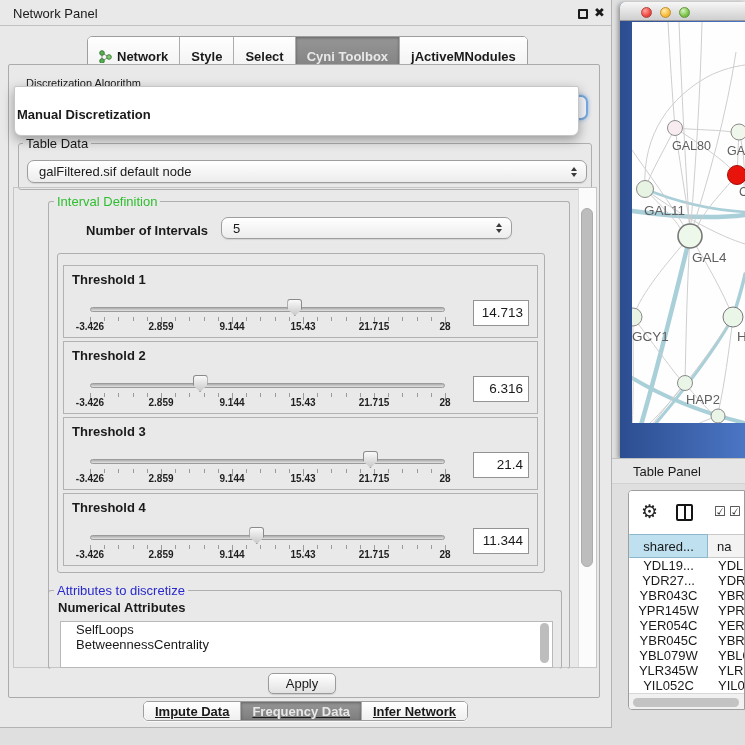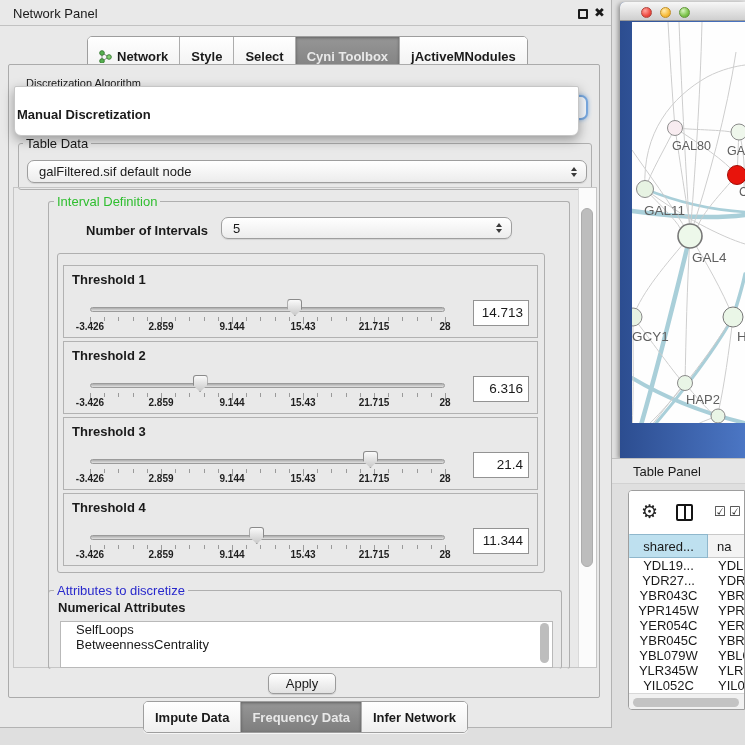--- a/index.html
+++ b/index.html
@@ -13,21 +13,21 @@
   #cp-title { left:13px; top:6px; font-size:13px; }
   #float-btn { left:578px; top:9px; width:10px; height:10px; border:2px solid #1A1A1A; border-radius:1px; }
   #close-btn { left:594px; top:5px; font-size:13px; font-weight:bold; font-family:"DejaVu Sans",sans-serif; }
 
   
   .seg { display:flex; border:1px solid #9E9E9E; border-radius:5px; overflow:hidden; background:#fff; box-shadow:0 1px 0 rgba(255,255,255,.7); }
   .seg .tab { display:flex; align-items:center; justify-content:center; gap:5px; padding:0 11px; font-size:13px; font-weight:700; background:linear-gradient(#FFFFFF,#EFEFEF); border-right:1px solid #ADADAD; white-space:nowrap; }
   .seg .tab:last-child { border-right:none; }
   .seg .tab.selected { background:linear-gradient(#969696,#7E7E7E); color:#E9E9E9; box-shadow:inset 0 1px 3px rgba(0,0,0,.35); }
   #top-tabs { left:87px; top:36px; height:40px; }
-  #bottom-tabs { left:143px; top:701px; height:32px; }
+  #bottom-tabs { left:143px; top:701px; height:20px;text-decoration:underline; }
 
   
   #content-panel { left:8px; top:64px; width:592px; height:634px; border:1px solid #ABABAB; border-radius:2px; background:#E9E9E9; }
 
   #algo-label { left:26px; top:77px; font-size:11px; z-index:5; }
   #algo-combo-sliver { left:556px; top:95px; width:32px; height:25px; border:2px solid #79A9E0; border-radius:7px; background:#F4F8FD; box-shadow:0 0 4px #8AB4E4; z-index:10; }
   #algo-popup { left:14px; top:86px; width:565px; height:50px; background:#FFFFFF; border:1px solid #C6C6C6; border-radius:2px 2px 7px 7px; box-shadow:0 4px 12px rgba(0,0,0,.35); z-index:30; }
   #popup-prompt { left:0; top:4px; width:100%; text-align:center; color:#BCBCBC; font-size:13px; }
   .popup-opt { left:2px; font-size:13px; white-space:nowrap; }
   #popup-opt-0 { top:20px; font-weight:700; }

